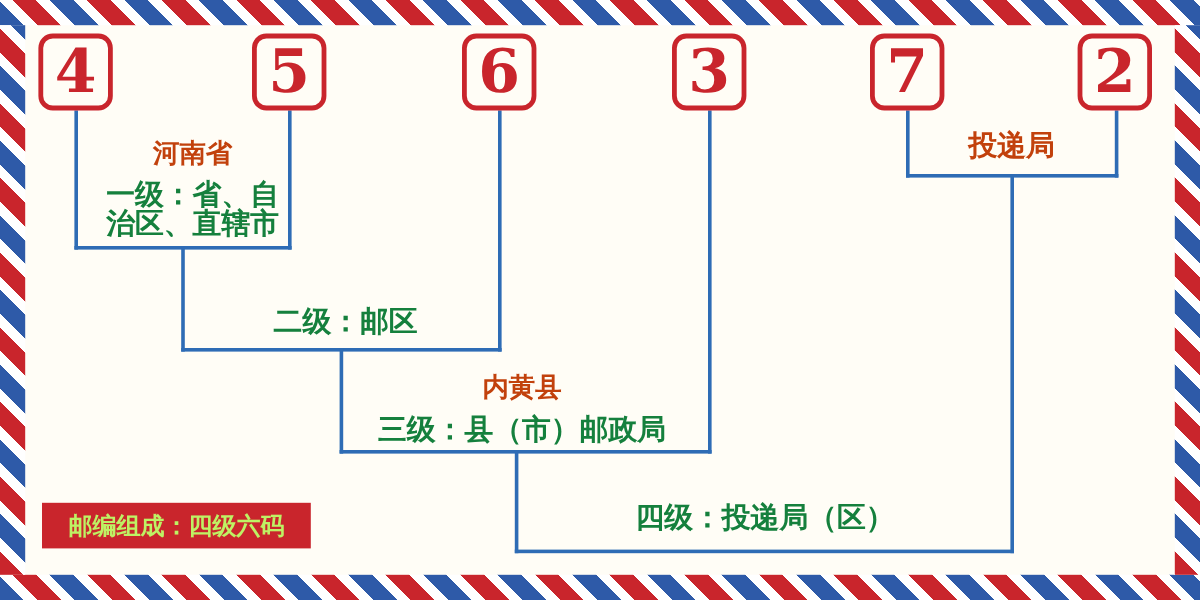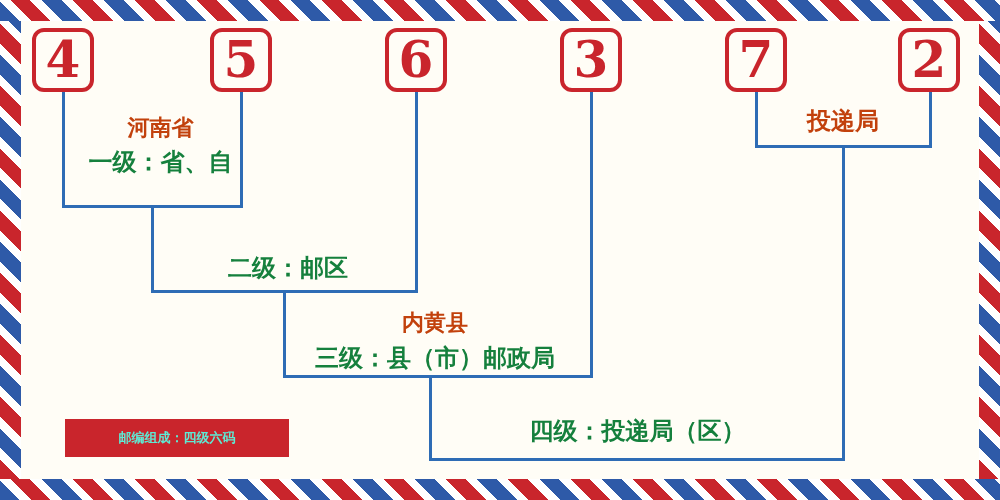--- a/index.html
+++ b/index.html
@@ -49,23 +49,23 @@
 
   
   .lbl { position:absolute; text-align:center; z-index:2; }
   .t-blue { color:#c2410c; font-weight:bold; }
   .t-red  { color:#15803d; font-weight:bold; }
   .big    { font-size:22px; }
   .mid    { font-size:24px; line-height:24px; }
 
   .footer-badge {
     position:absolute; left:35px; top:419px; width:224px; height:38px;
-    background:#c9252c; color:#5eead4;
+    background:#c9252c; color:#bef264;
     display:flex; align-items:center; justify-content:center;
-    font-size:13px; font-weight:bold; z-index:2;margin-left:30px;
+    font-size:20px; font-weight:bold; z-index:2;
   }
 </style>
 </head>
 <body>
 
 <div>
 
   <div class="edge edge-top"></div>
   <div class="edge edge-bottom"></div>
   <div class="edge edge-left"></div>
@@ -105,20 +105,21 @@
   <div class="line v" style="left:755px;top:92px;height:56px"></div>
   <div class="line h" style="left:755px;top:145px;width:177px"></div>
   <div class="line v" style="left:929px;top:92px;height:56px"></div>
   <div class="line v" style="left:842px;top:145px;height:316px"></div>
   <div class="line v" style="left:429px;top:375px;height:86px"></div>
   <div class="line h" style="left:429px;top:458px;width:416px"></div>
 
   <div class="lbl" style="left:78px;top:113px;width:165px">
     <div class="t-blue big">河南省</div>
     <div class="t-red mid" style="margin-top:7px">一级：省、自</div>
+    <div class="t-red mid">治区、直辖市</div>
   </div>
 
   <div class="lbl" style="left:213px;top:256px;width:150px">
     <div class="t-red mid">二级：邮区</div>
   </div>
 
   <div class="lbl" style="left:295px;top:308px;width:280px">
     <div class="t-blue big">内黄县</div>
     <div class="t-red mid" style="margin-top:8px">三级：县（市）邮政局</div>
   </div>

